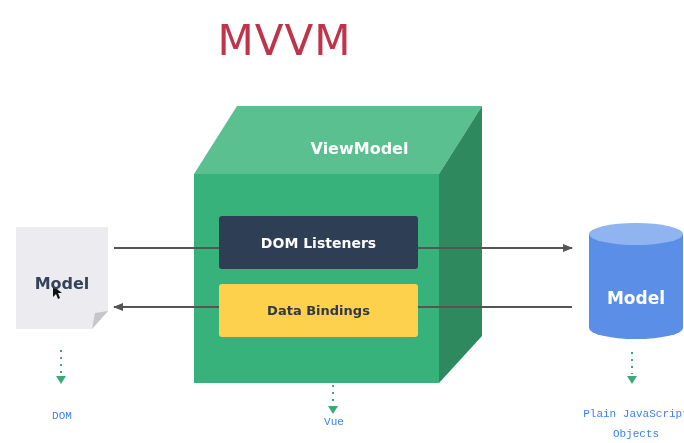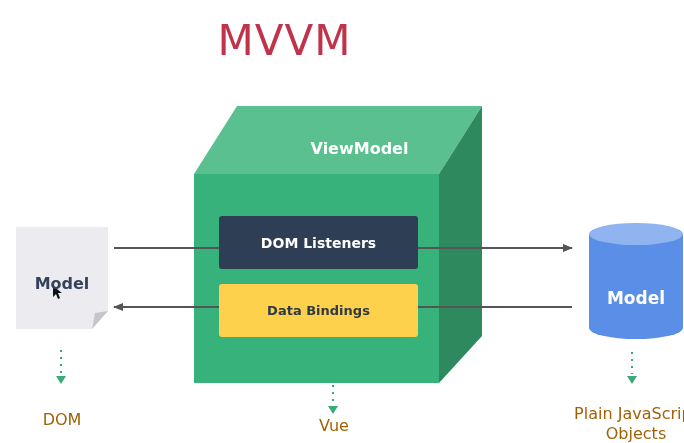--- a/index.html
+++ b/index.html
@@ -10,21 +10,21 @@
            font-weight:normal; letter-spacing:1px; }
   svg.diagram { position:absolute; left:0; top:0; }
   .lbl { position:absolute; text-align:center;margin-top:12px; }
   .vm-label { left:237px; width:245px; top:127px; color:#ffffff; font-weight:bold; font-size:16px; }
   .box { position:absolute; border-radius:3px; display:flex; align-items:center; justify-content:center;
          font-weight:bold; font-size:14px; }
   .dom-listeners { left:219px; top:216px; width:199px; height:53px; background:#2e3e54; color:#ffffff; }
   .data-bindings { left:219px; top:284px; width:199px; height:53px; background:#fdd14c; color:#2f3a48; font-size:13px; }
   .view-label { left:16px; width:92px; top:262px; color:#34435a; font-weight:bold; font-size:16px; }
   .model-label { left:590px; width:92px; top:276px; color:#ffffff; font-weight:bold; font-size:17px; }
-  .sub { color:#a16207; font-size:16px; }
+  .sub { color:#3b82f6; font-size:11px;font-family:Liberation Mono, monospace; }
   .dom-sub { left:20px; width:84px; top:398px; }
   .vue-sub { left:294px; width:80px; top:404px; }
   .pjo-sub { left:566px; width:140px; top:392px; line-height:20px; white-space:nowrap; }
 </style>
 </head>
 <body>
 
 <div class="title" data-bind="title">MVVM</div>
 
 <svg class="diagram" width="684" height="443" viewBox="0 0 684 443">

